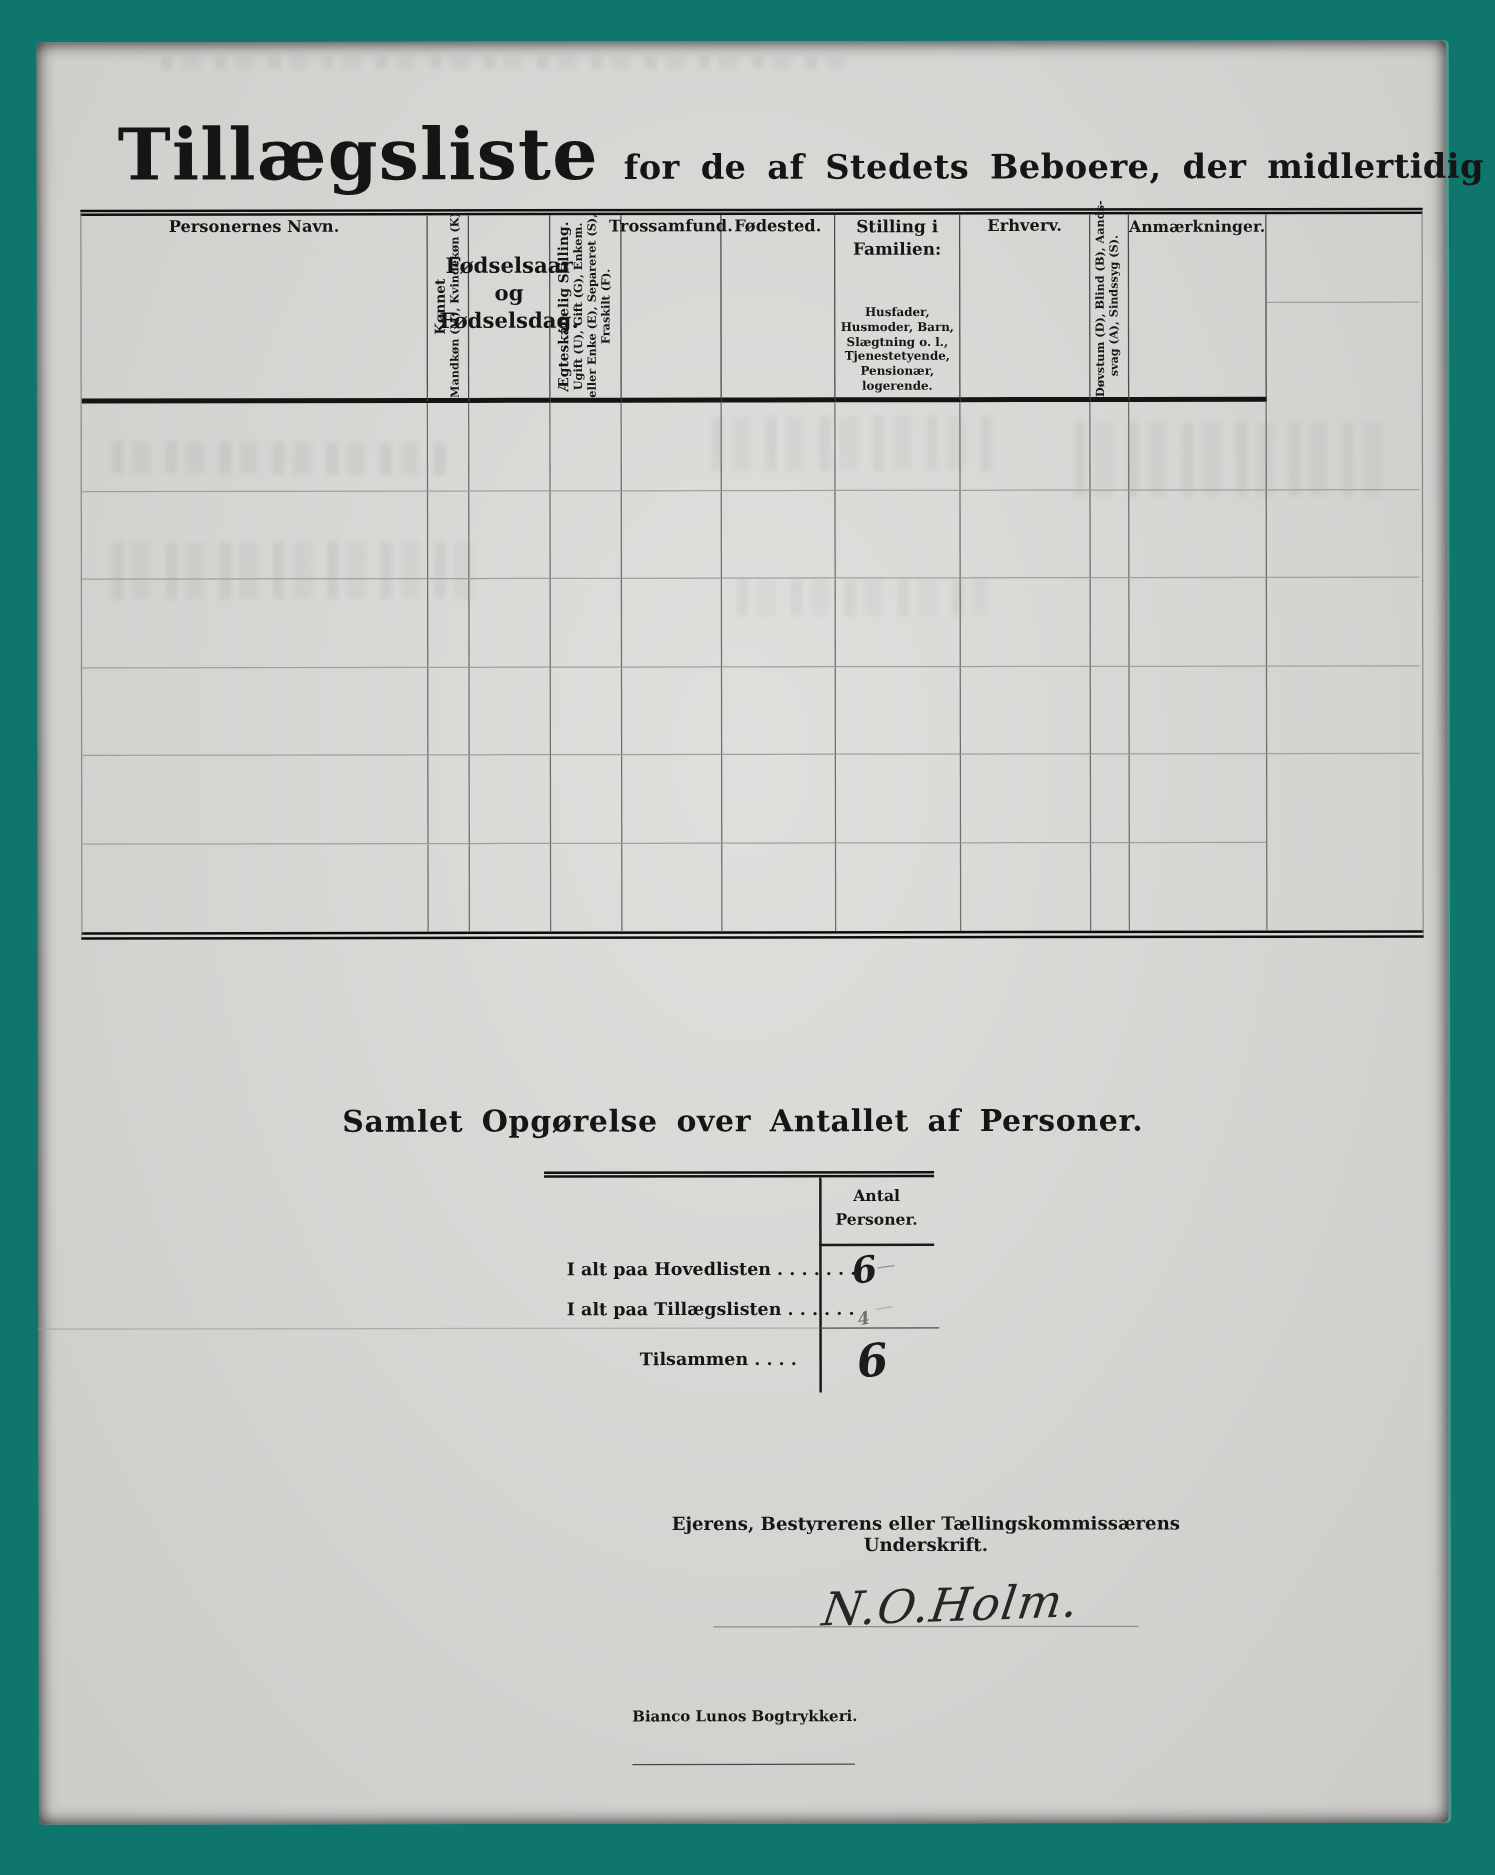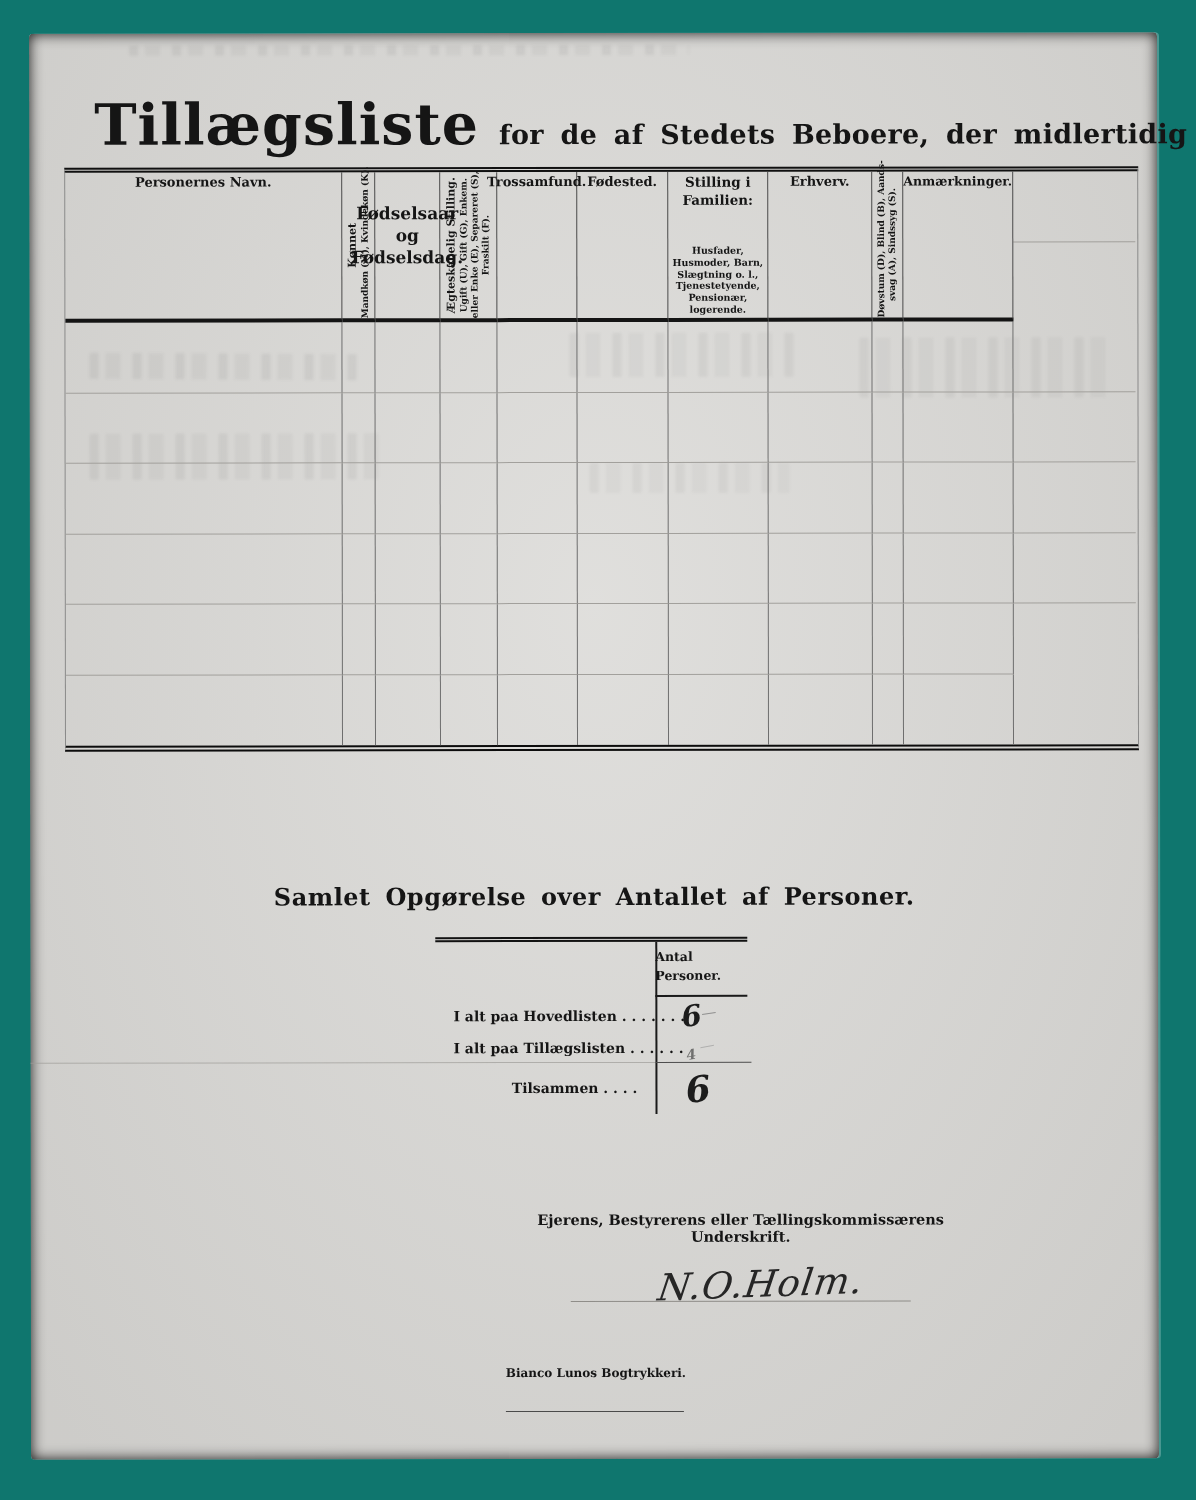--- a/index.html
+++ b/index.html
@@ -46,21 +46,21 @@
             background-image:repeating-linear-gradient(90deg,
               rgba(70,70,70,.16) 0 9px, rgba(70,70,70,0) 9px 16px,
               rgba(70,70,70,.11) 16px 31px, rgba(70,70,70,0) 31px 43px); }
 
   
   .sum-head { position:absolute; left:0; top:849px; width:1128px; text-align:center;
               font-size:24px; font-weight:bold; word-spacing:6px; letter-spacing:.5px; }
   .sumbox { position:absolute; left:405px; top:904px; width:312px; height:172px;
             border-top:5px double #121212; }
   .sum-divider { position:absolute; left:220px; top:0; width:2px; height:172px; background:#1a1a1a; }
-  .sum-colhead { position:absolute; left:220px; top:6px; width:92px; 
+  .sum-colhead { position:absolute; left:220px; top:6px; width:92px; text-align:center;
                  font-weight:bold; font-size:12.5px; line-height:1.5; }
   .sum-colhead-rule { position:absolute; left:220px; top:53px; width:92px; height:2px; background:#1a1a1a; }
   .sum-label { position:absolute; left:0; width:212px; text-align:left;
                font-weight:bold; font-size:14px; white-space:nowrap; }
   .sum-label.r1 { top:66px; left:18px; }
   .sum-label.r2 { top:98px; left:18px; }
   .sum-label.r3 { top:138px; left:0; width:212px; text-align:right; padding-right:10px; }
   .hand { font-style:italic; font-weight:bold; color:#1c1c1c; }
   .sum-val1 { position:absolute; left:246px; top:56px; font-size:29px; transform:rotate(-8deg); }
   .sum-val1 .dash, .sum-val2 .dash { font-weight:normal; color:#8f8f8f; font-size:15px; vertical-align:6px; }

